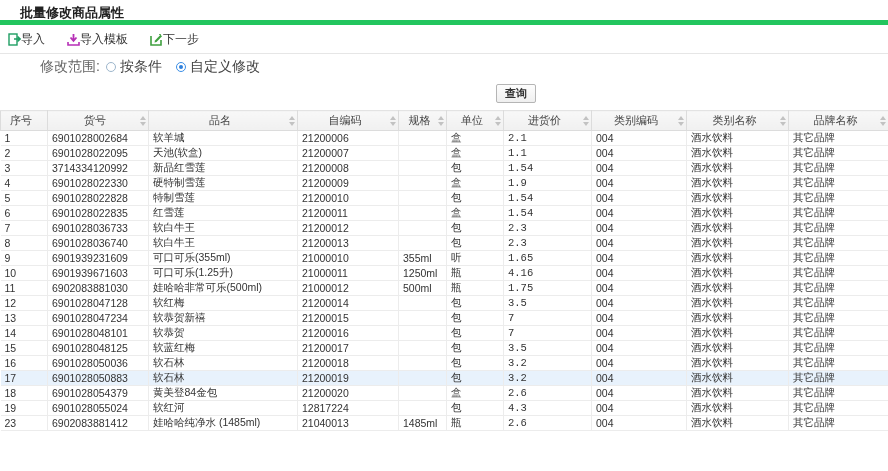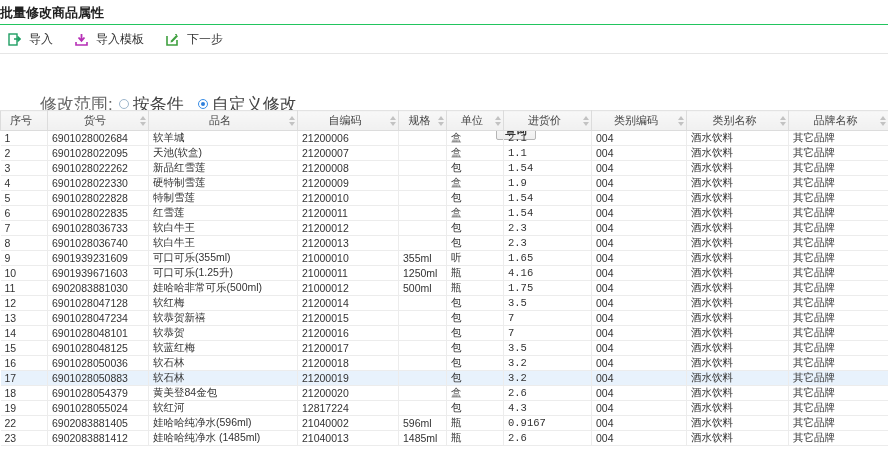--- a/index.html
+++ b/index.html
@@ -1,30 +1,30 @@
 <!DOCTYPE html>
 <html><head>
 <meta charset="utf-8">
 <style>
   * { margin:0; padding:0; box-sizing:border-box; }
   html,body { width:888px; height:471px; background:#fff; overflow:hidden;
     font-family:"Liberation Sans","DejaVu Sans",sans-serif; }
   .page { position:relative; width:888px; height:471px; background:#fff; }
 
   
-  .title-bar { height:25px; border-bottom:1px solid #22c55e; padding:4px 0; }
+  .title-bar { height:25px; border-bottom:5px solid #22c55e; padding:4px 20px; }
   .title-bar h1 { font-size:13px; font-weight:bold; color:#222; }
 
   
   .toolbar { height:29px; border-bottom:1px solid #e6e6e6; display:flex; align-items:center; padding-left:8px; gap:22px; background:#fff; }
-  .tb-btn { display:inline-flex; align-items:center; gap:8px; font-size:12px; color:#333; cursor:pointer; background:none; border:none; font-family:inherit; }
+  .tb-btn { display:inline-flex; align-items:center; gap:0; font-size:12px; color:#333; cursor:pointer; background:none; border:none; font-family:inherit; }
   .tb-btn svg { display:block; }
 
   
-  .filter-row { height:26px; display:flex; align-items:center; padding-left:40px; font-size:17px; color:#555;margin-top:37px; }
+  .filter-row { height:26px; display:flex; align-items:center; padding-left:40px; font-size:14px; color:#555; }
   .filter-label { margin-right:6px; color:#666; }
   .radio-opt { display:inline-flex; align-items:center; margin-right:14px; cursor:pointer; color:#444; }
   .radio-circle { width:10px; height:10px; border-radius:50%; border:1px solid #9db6cc; background:#fff; margin-right:4px; position:relative; }
   .radio-circle.checked { border-color:#3a8ee6; }
   .radio-circle.checked::after { content:""; position:absolute; left:2px; top:2px; width:4px; height:4px; border-radius:50%; background:#2f7fdb; }
 
   
   .query-wrap { height:30px; position:relative; }
   .query-btn { position:absolute; left:496px; top:4px; width:40px; height:19px; font-size:11px; font-weight:bold; color:#333;
     background:linear-gradient(#fdfdfd,#efefef); border:1px solid #b5b5b5; border-radius:2px; cursor:pointer; font-family:inherit; }
@@ -173,21 +173,21 @@
             <td>21200007</td>
             <td></td>
             <td>盒</td>
             <td class="al-right">1.1</td>
             <td>004</td>
             <td>酒水饮料</td>
             <td>其它品牌</td>
           </tr>
           <tr>
             <td>3</td>
-            <td>6901028022262</td>
+            <td>3714334120992</td>
             <td>新品红雪莲</td>
             <td>21200008</td>
             <td></td>
             <td>包</td>
             <td class="al-right">1.54</td>
             <td>004</td>
             <td>酒水饮料</td>
             <td>其它品牌</td>
           </tr>
           <tr>
@@ -376,32 +376,20 @@
             <td>软红河</td>
             <td>12817224</td>
             <td></td>
             <td>包</td>
             <td class="al-right">4.3</td>
             <td>004</td>
             <td>酒水饮料</td>
             <td>其它品牌</td>
           </tr>
           <tr>
-            <td>22</td>
-            <td>6902083881405</td>
-            <td>娃哈哈纯净水(596ml)</td>
-            <td>21040002</td>
-            <td>596ml</td>
-            <td>瓶</td>
-            <td class="al-right">0.9167</td>
-            <td>004</td>
-            <td>酒水饮料</td>
-            <td>其它品牌</td>
-          </tr>
-          <tr>
             <td>23</td>
             <td>6902083881412</td>
             <td>娃哈哈纯净水 (1485ml)</td>
             <td>21040013</td>
             <td>1485ml</td>
             <td>瓶</td>
             <td class="al-right">2.6</td>
             <td>004</td>
             <td>酒水饮料</td>
             <td>其它品牌</td>

